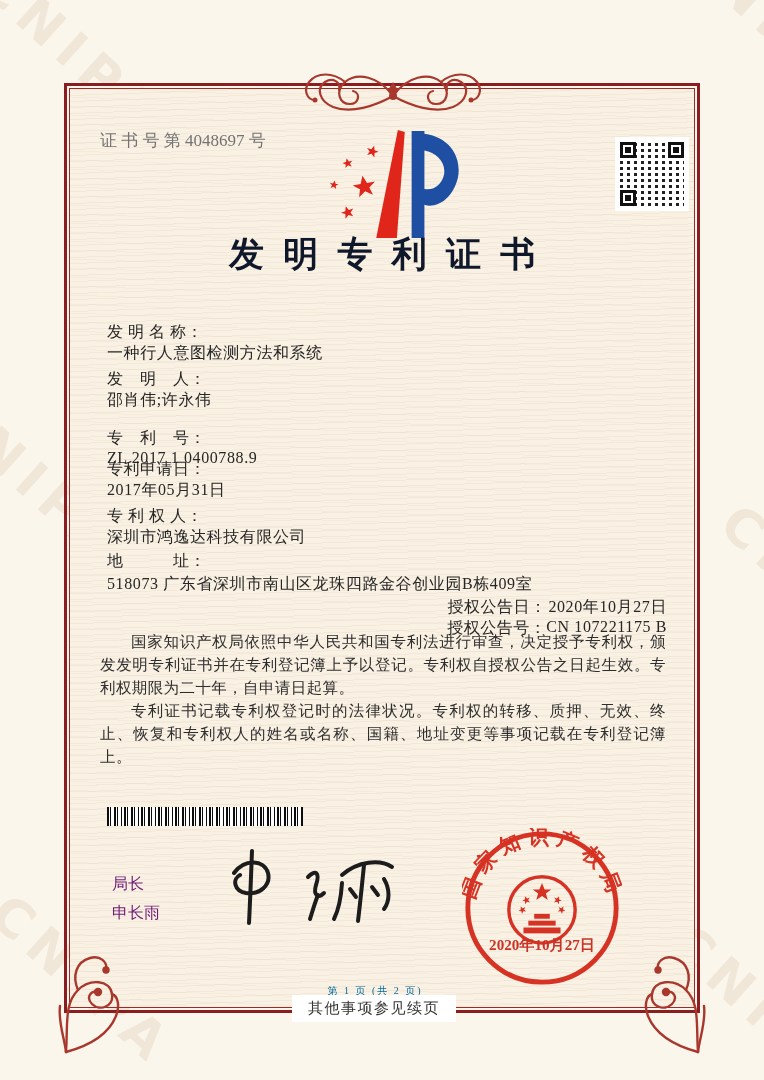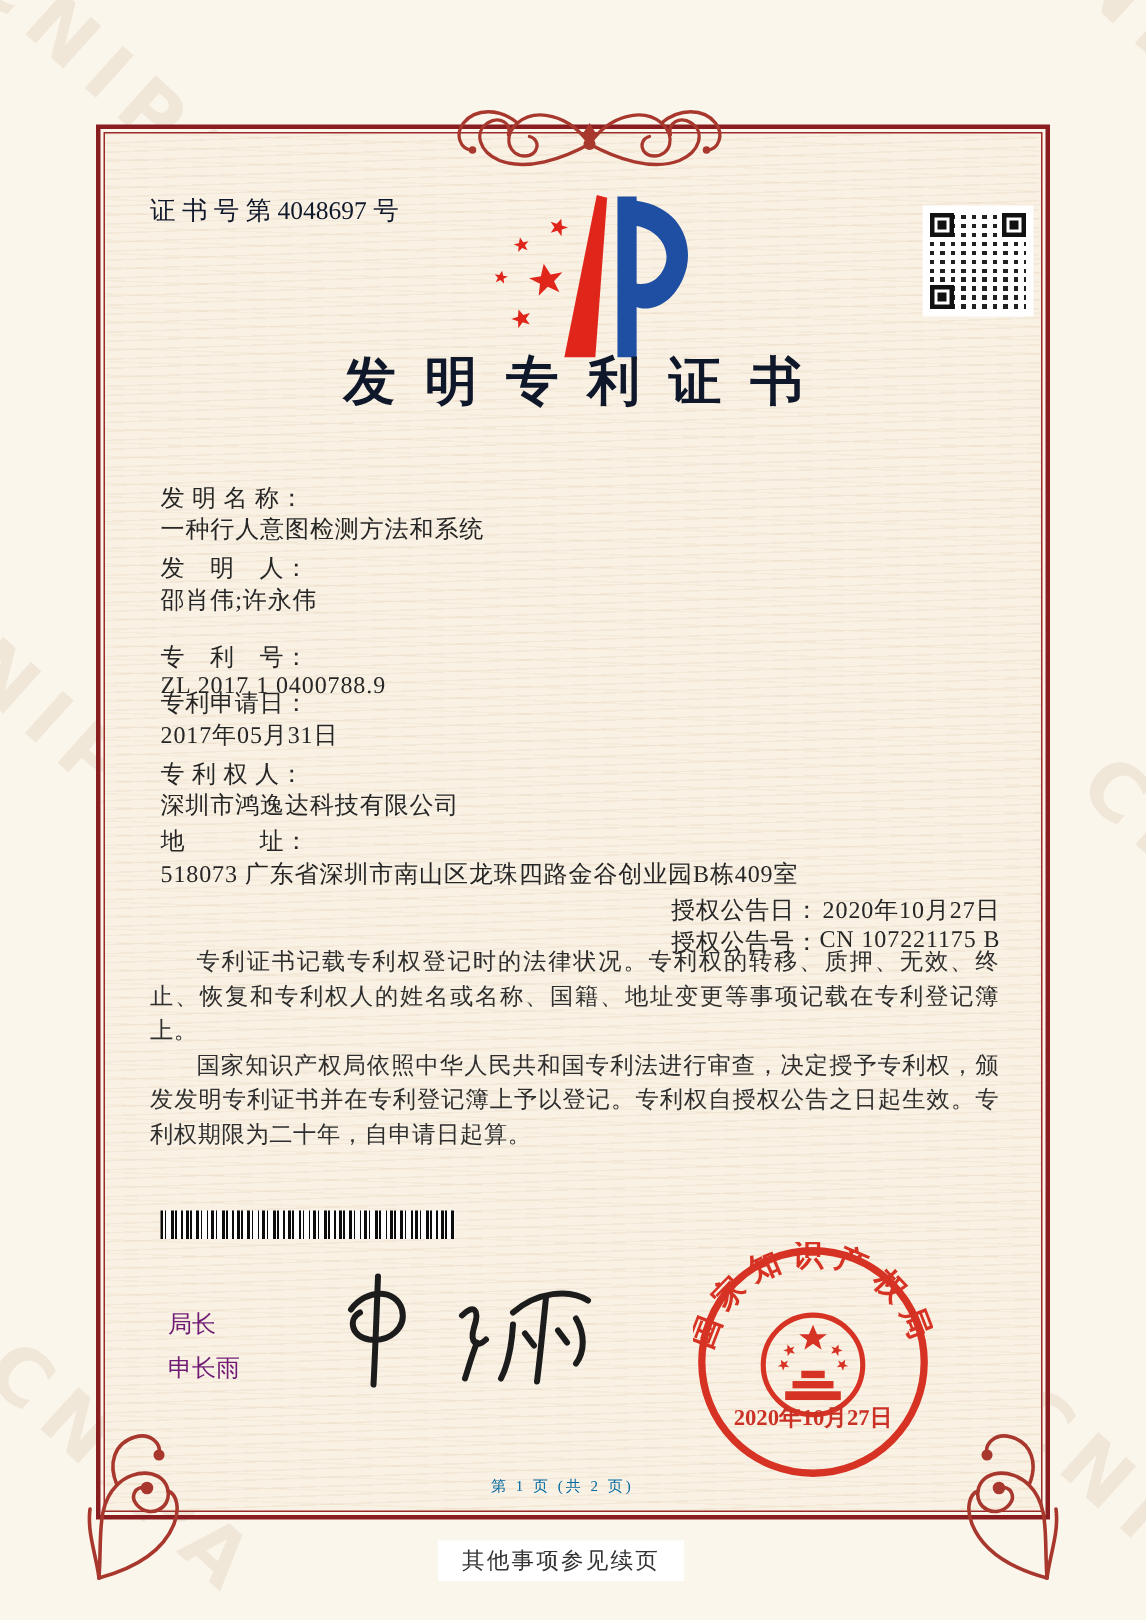--- a/index.html
+++ b/index.html
@@ -20,21 +20,21 @@
     position:absolute; left:69px; top:88px; width:626px; height:920px;
     border:1px solid #9b2b28;
     outline:3px solid #8a1d1f; outline-offset:2px;
     background:
       repeating-linear-gradient(178deg, rgba(196,158,118,0.10) 0 1px, rgba(196,158,118,0) 1px 6px),
       repeating-linear-gradient(2deg, rgba(196,158,118,0.07) 0 1px, rgba(196,158,118,0) 1px 9px),
       #f9f1e3;
   }
   .ornament{ position:absolute; pointer-events:none; }
   
-  .cert-no{ position:absolute; left:100px; top:129px; font-size:17px; color:#0f172a; }
+  .cert-no{ position:absolute; left:100px; top:129px; font-size:17px; color:#737373; }
   .logo{ position:absolute; left:320px; top:126px; width:140px; height:118px; }
   .qr{
     position:absolute; left:615px; top:137px; width:74px; height:74px;
     background:#fff; padding:5px;
   }
   .qr-inner{
     position:relative; width:100%; height:100%;
     background-image:
       repeating-linear-gradient(90deg,#111 0 3px,#fff 3px 7px),
       repeating-linear-gradient(0deg,#111 0 3px,#fff 3px 6px);
@@ -71,21 +71,21 @@
   .signer{ position:absolute; left:112px; top:869px; font-size:16px; color:#701a75; line-height:29px; }
   .signature{ position:absolute; left:222px; top:843px; }
   
   .seal{ position:absolute; left:462px; top:828px; width:160px; height:160px; opacity:0.95; }
   
   .page-no{
     position:absolute; left:0; top:984px; width:750px; text-align:center;
     font-size:10px; color:#0369a1; letter-spacing:2px;
   }
   .cont-note{
-    position:absolute; left:374px; top:1027px; transform:translateX(-50%);
+    position:absolute; left:374px; top:995px; transform:translateX(-50%);
     background:#ffffff; padding:4px 16px; font-size:15px; color:#333;
     letter-spacing:1.5px; white-space:nowrap;
   }
 </style>
 </head>
 <body>
 
 <div class="page">
 
   <span class="wm" style="left:-40px;top:20px;">CNIPA</span>
@@ -200,22 +200,22 @@
       <span class="f-lbl">授权公告日：</span>
       <span class="f-val">2020年10月27日</span>
     </span>
     <span class="pair" style="margin-left:72px;">
       <span class="f-lbl" style="width:auto;">授权公告号：</span>
       <span class="f-val">CN 107221175 B</span>
     </span>
   </div>
 
   <div class="legal">
+    <p>国家知识产权局依照中华人民共和国专利法进行审查，决定授予专利权，颁发发明专利证书并在专利登记簿上予以登记。专利权自授权公告之日起生效。专利权期限为二十年，自申请日起算。</p>
     <p>专利证书记载专利权登记时的法律状况。专利权的转移、质押、无效、终止、恢复和专利权人的姓名或名称、国籍、地址变更等事项记载在专利登记簿上。</p>
-    <p>国家知识产权局依照中华人民共和国专利法进行审查，决定授予专利权，颁发发明专利证书并在专利登记簿上予以登记。专利权自授权公告之日起生效。专利权期限为二十年，自申请日起算。</p>
   </div>
 
   <div class="barcode"></div>
 
   <div class="signer">
     <div>局长</div>
     <div>申长雨</div>
   </div>
 
   <svg class="signature" width="190" height="88" viewBox="0 0 190 88">

